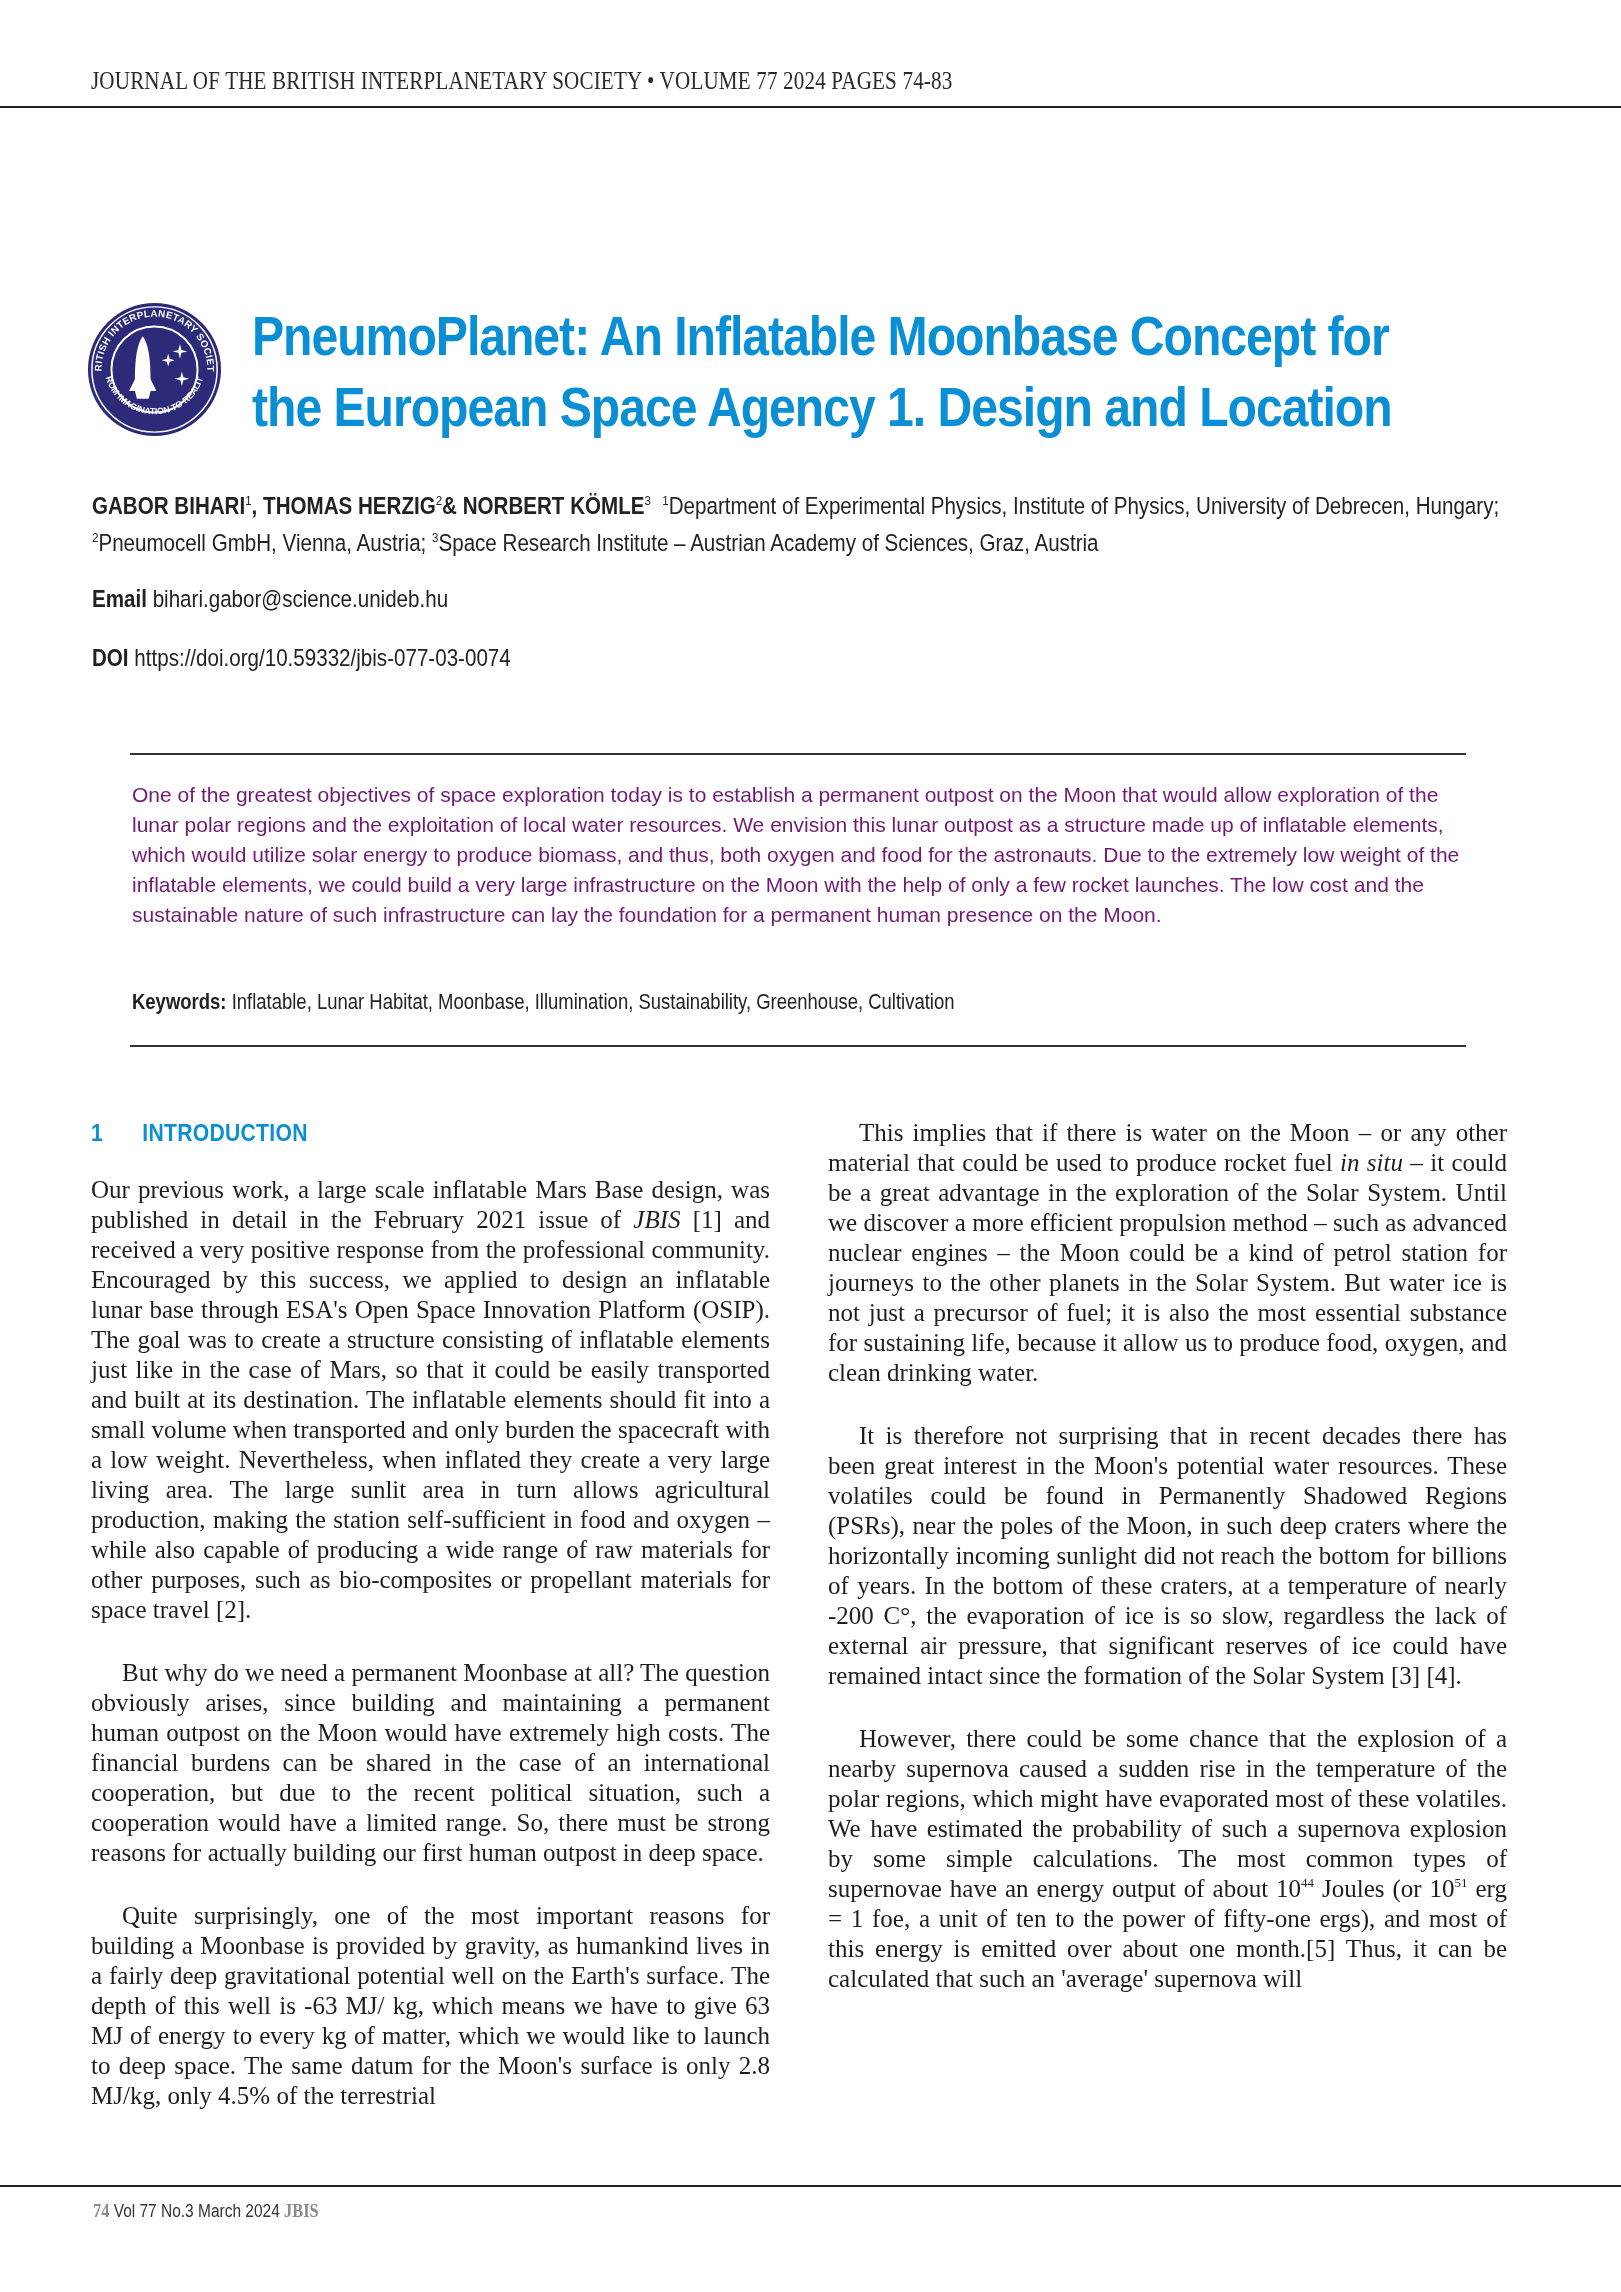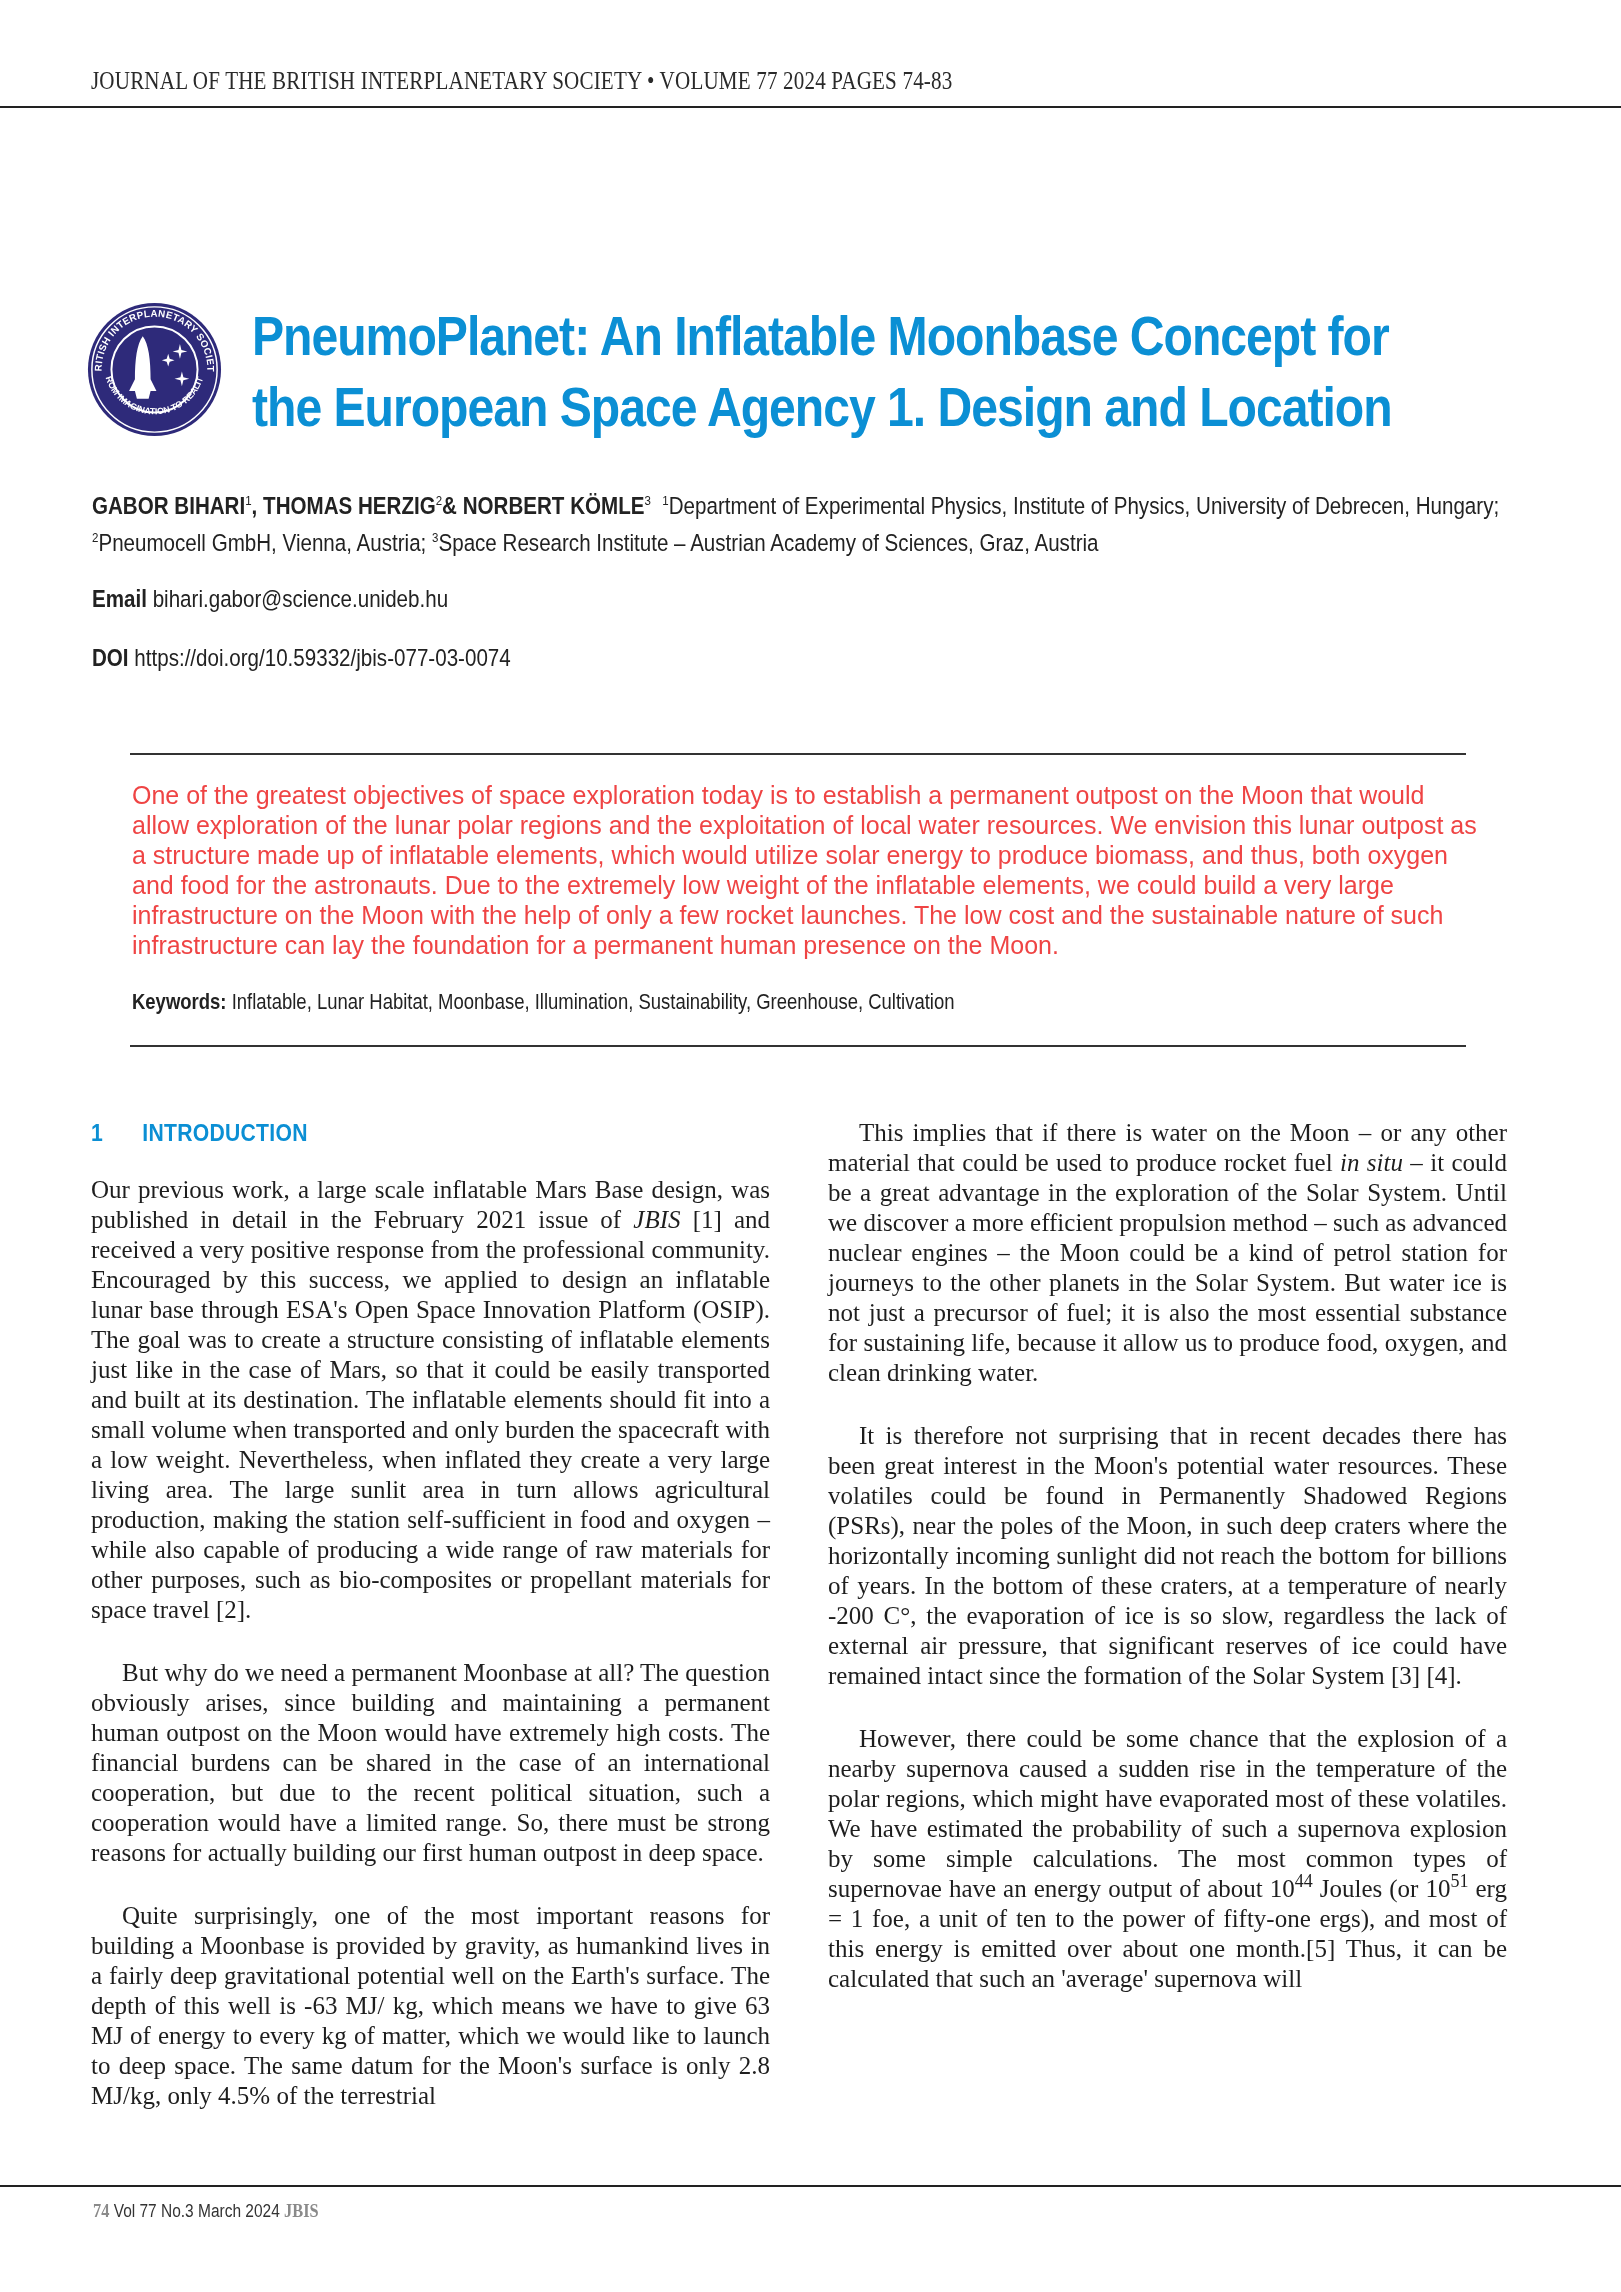--- a/index.html
+++ b/index.html
@@ -25,21 +25,21 @@
   .authors sup { font-size: 13.7px; vertical-align: 8.8px; }
   .meta-line {
     position: absolute; left: 92px; width: 882px;
     font-family: "Liberation Sans", sans-serif; font-size: 24.5px; color: #222;
     transform: scaleX(0.84); transform-origin: left top; white-space: nowrap;
   }
   .meta-line b { font-weight: bold; }
   .rule-abs { position: absolute; left: 130px; width: 1336px; height: 2px; background: #333; }
   .abstract {
     position: absolute; left: 132px; top: 780px; width: 1348px;
-    font-family: "Liberation Sans", sans-serif; font-size: 25px; line-height: 30px; color: #ef4444;
+    font-family: "Liberation Sans", sans-serif; font-size: 21px; line-height: 30px; color: #701a75;
   }
   .keywords {
     position: absolute; left: 132px; top: 989px; width: 1470px;
     font-family: "Liberation Sans", sans-serif; font-size: 22px; color: #222;
     transform: scaleX(0.84); transform-origin: left top; white-space: nowrap;
   }
   .keywords b { font-weight: bold; }
   .col {
     position: absolute; top: 1118px; width: 679px;
     font-family: "Liberation Serif", serif; font-size: 25px; line-height: 30px; color: #1e1e1e;
@@ -49,21 +49,21 @@
   .col-right { left: 828px; top: 1118px; }
   .col p { margin: 0; }
   .col p + p { margin-top: 33px; }
   .col p.indent { text-indent: 31px; }
   .section-head {
     font-family: "Liberation Sans", sans-serif; font-weight: bold; font-size: 23.5px; color: #0b8fd4;
     letter-spacing: 0.3px; margin: 0 0 27.4px 0; display: flex; transform: scaleX(0.9); transform-origin: left top;
   }
   .section-head .num { width: 57px; }
   .col i { font-style: italic; }
-  .col sup { font-size: 18px; vertical-align: 9.8px; line-height: 0; }
+  .col sup { font-size: 13px; vertical-align: 9.8px; line-height: 0; }
   .rule-bottom { position: absolute; left: 0; top: 2185px; width: 1621px; height: 2px; background: #222; }
   .footer {
     position: absolute; left: 93px; top: 2200px;
     font-family: "Liberation Sans", sans-serif; font-size: 17.6px; color: #333; white-space: nowrap;
     transform: scaleX(0.88); transform-origin: left top;
   }
   .footer .pg { font-family: "Liberation Serif", serif; font-weight: bold; color: #8a8a8a; font-size: 18.6px; }
   .footer .jbis { font-family: "Liberation Serif", serif; font-weight: bold; color: #8a8a8a; font-size: 18.6px; }
 </style>
 </head>

